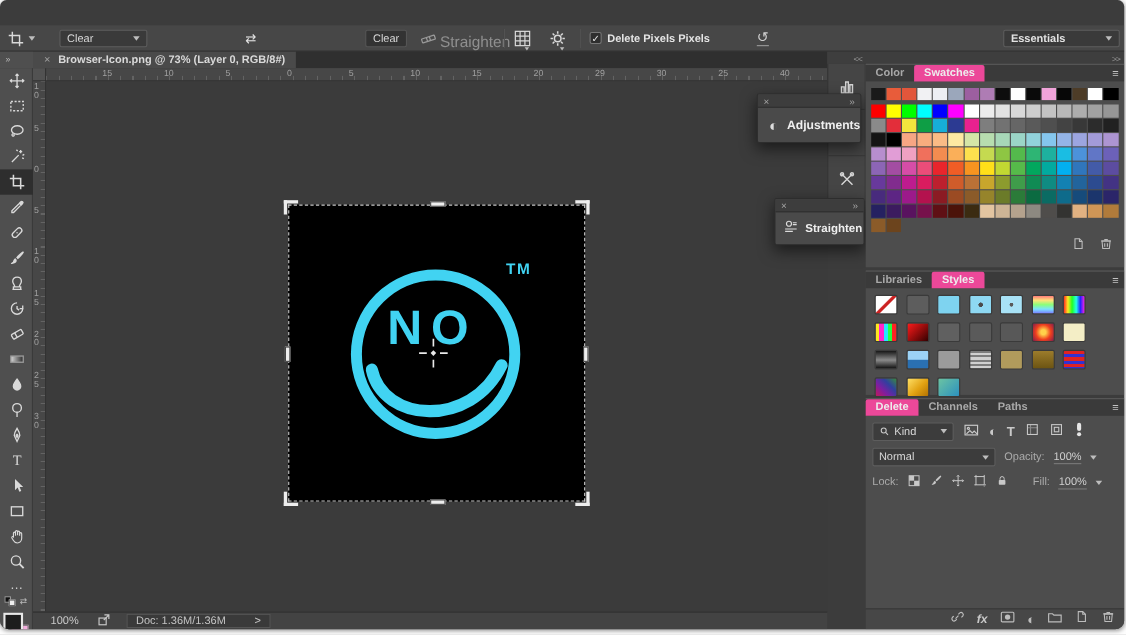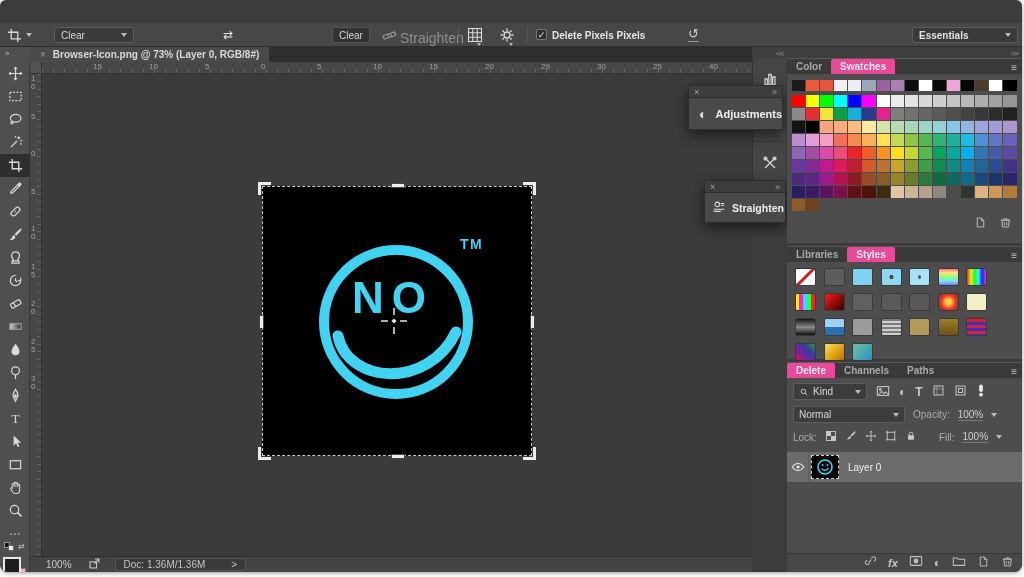--- a/index.html
+++ b/index.html
@@ -693,37 +693,20 @@
               <path d="M3 1v2M13 1v2M1 3h2M1 13h2M13 14v1M14 13h1"></path>
             </svg></span>
       <span class="licon"><svg width="12" height="12" viewBox="0 0 16 16">
               <rect x="4" y="7" width="8" height="6" rx="1" fill="#c9c9c9" stroke="none"></rect>
               <path d="M5.5 7V5.5a2.5 2.5 0 0 1 5 0V7"></path>
             </svg></span>
       <span style="color:#ababab;margin-left:14px;">Fill:</span>
       <span style="border-bottom:1px solid #7a7a7a;">100%</span>
       <span class="caret"></span>
     </div>
-    <div id="layerrow" style="margin-top:8px;">
-      <div class="eyecell">
-        <svg width="14" height="14" viewBox="0 0 16 16" style="stroke:#e8e8e8;fill:none;stroke-width:1.2">
-              <path d="M1.5 8s2.6-4 6.5-4 6.5 4 6.5 4-2.6 4-6.5 4S1.5 8 1.5 8z"></path>
-              <circle cx="8" cy="8" r="1.8" fill="#e8e8e8" stroke="none"></circle>
-            </svg>
-      </div>
-      <div id="lthumb">
-        <svg width="26" height="22" viewBox="0 0 26 22">
-              <circle cx="13" cy="11" r="7" fill="none" stroke="#41d3f2" stroke-width="1.6"></circle>
-              <circle cx="10.5" cy="9" r="1" fill="#41d3f2"></circle>
-              <circle cx="15.5" cy="9" r="1" fill="#41d3f2"></circle>
-              <path d="M9.5 12.5c1.5 2.5 5.5 2.5 7-.5" fill="none" stroke="#41d3f2" stroke-width="1.4"></path>
-            </svg>
-      </div>
-      <span>Layer 0</span>
-    </div>
   </div>
 
   <div id="layersfootbar">
     <span><svg width="14" height="14" viewBox="0 0 16 16">
             <path d="M6.5 9.5l3-3M4.6 6.9L3.1 8.4a2.3 2.3 0 0 0 3.2 3.2l1.5-1.5M9.4 5.1l1.5-1.5a2.3 2.3 0 0 1 3.2 3.2l-1.5 1.5"></path>
           </svg></span>
     <span class="fx">fx</span>
     <span><svg width="14" height="14" viewBox="0 0 16 16">
             <rect x="1.5" y="3" width="13" height="10" rx="1"></rect>
             <circle cx="8" cy="8" r="2.8" fill="#bdbdbd" stroke="none"></circle>

